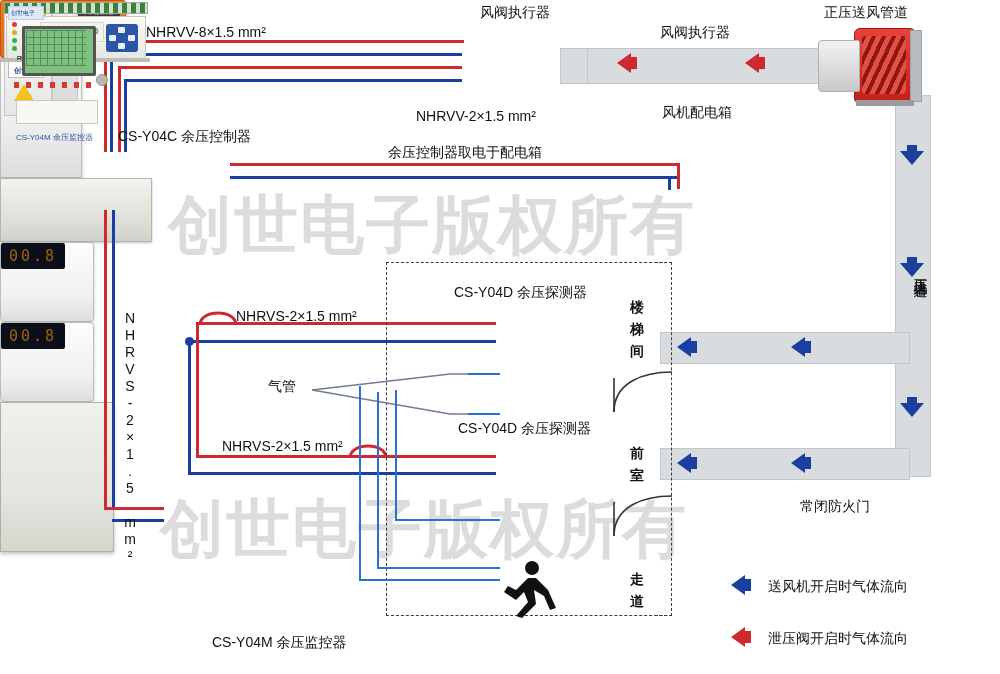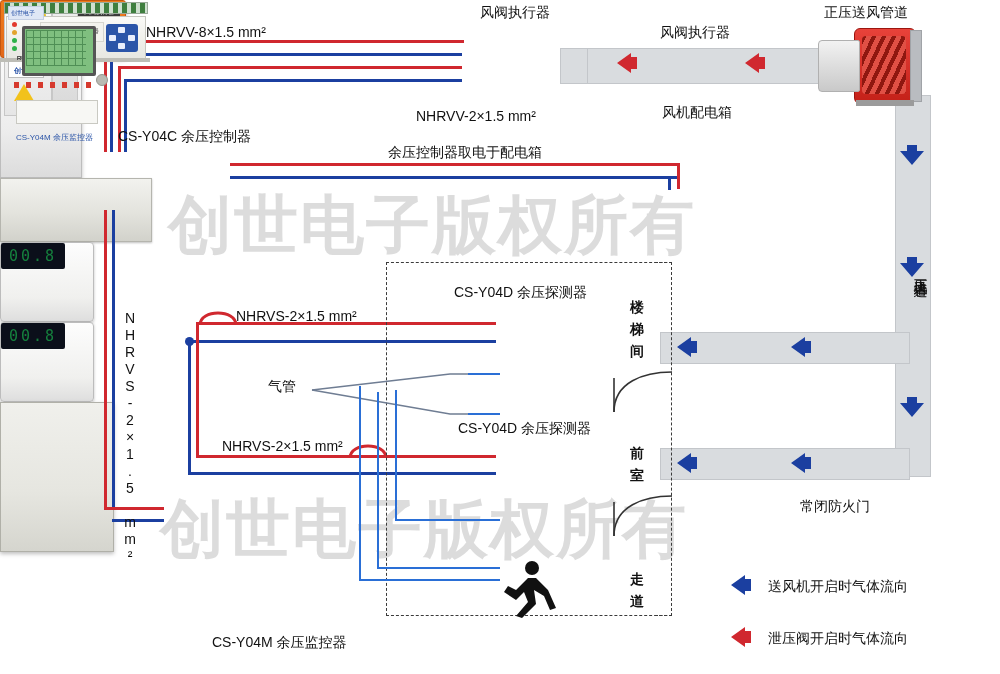--- a/index.html
+++ b/index.html
@@ -19,21 +19,21 @@
   .blue{background:#1b3fa0;}
   .duct{position:absolute;background:#d9dcdf;border:1px solid #c3c6ca;}
   .dash{position:absolute;border:1px dashed #3b3b3b;}
   
   .wm{position:absolute;font-size:64px;font-weight:bold;color:rgba(150,150,150,0.33);
       white-space:nowrap;letter-spacing:2px;}
   .controller{background:linear-gradient(180deg,#f2f2ee 0%,#e3e3dd 55%,#d2d2cb 100%);
      border:1px solid #b5b5ae;box-shadow:0 1px 2px rgba(0,0,0,.25);}
   .detector{background:linear-gradient(180deg,#fdfdfd 0%,#f0f0ee 70%,#dedede 100%);
      border:1px solid #bcbcbc;border-radius:4px;box-shadow:0 1px 3px rgba(0,0,0,.25);}
-  .lcd{background:#0b0f1a;border-radius:2px;color:#15803d;font-family:"DejaVu Sans Mono",monospace;
+  .lcd{background:#0b0f1a;border-radius:2px;color:#a16207;font-family:"DejaVu Sans Mono",monospace;
      display:flex;align-items:center;justify-content:center;letter-spacing:3px;}
   .monitor{background:linear-gradient(180deg,#f0f0ec 0%,#e6e6e0 60%,#d5d5ce 100%);
      border:1px solid #b0b0a8;box-shadow:0 2px 4px rgba(0,0,0,.25);}
   .cabinet{background:linear-gradient(180deg,#fafafa 0%,#ededed 60%,#dcdcdc 100%);
      border:1px solid #bdbdbd;box-shadow:0 2px 4px rgba(0,0,0,.25);}
   .actuator{background:linear-gradient(180deg,#f07c1b 0%,#e2691a 100%);
      border:1px solid #c4560f;border-radius:3px;box-shadow:0 2px 4px rgba(0,0,0,.3);}
   .legend-txt{position:absolute;font-size:14px;color:#111;white-space:nowrap;}
   .arr{position:absolute;}
   .smtxt{position:absolute;font-size:6px;color:#333;white-space:nowrap;}

